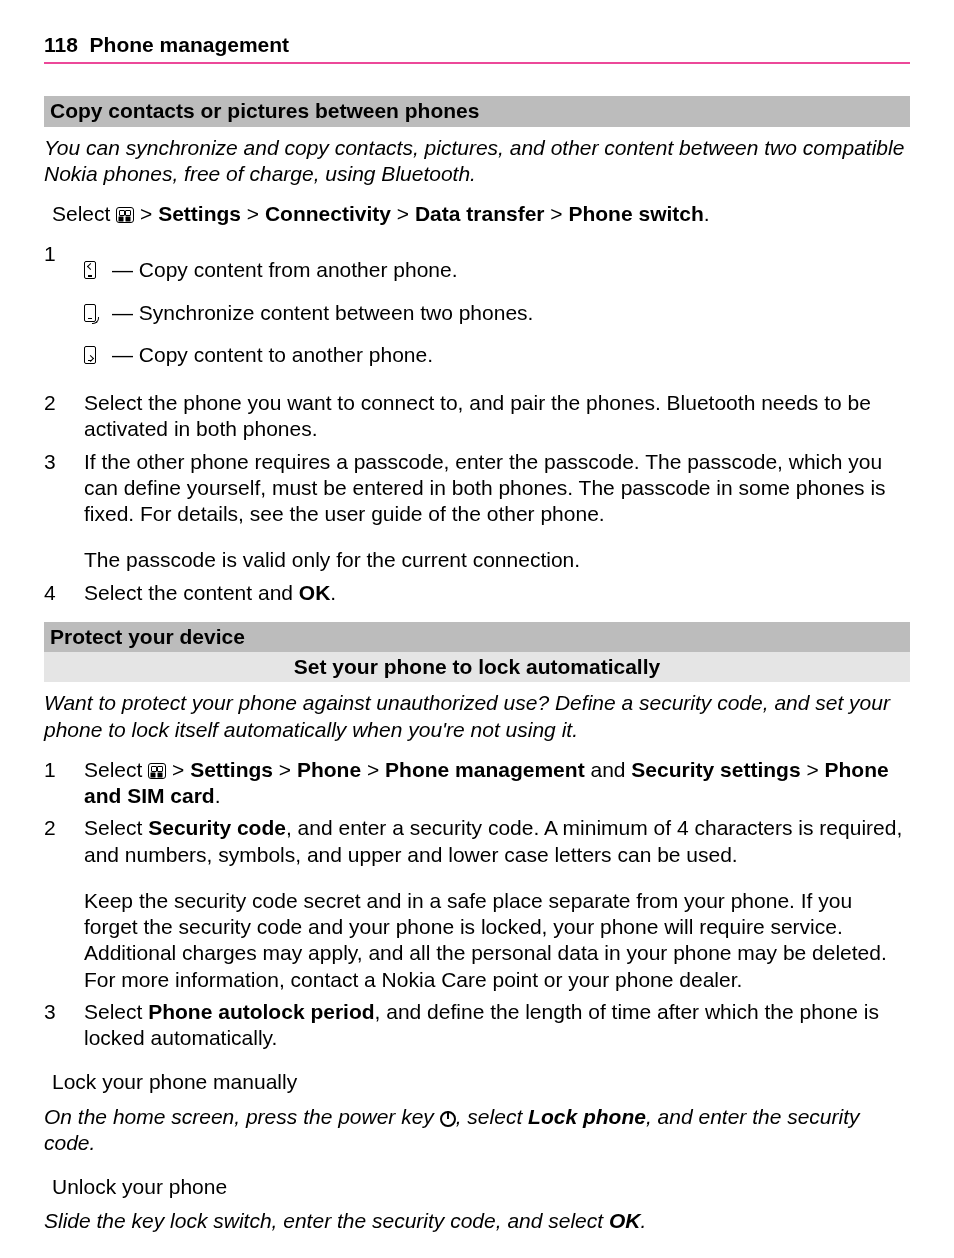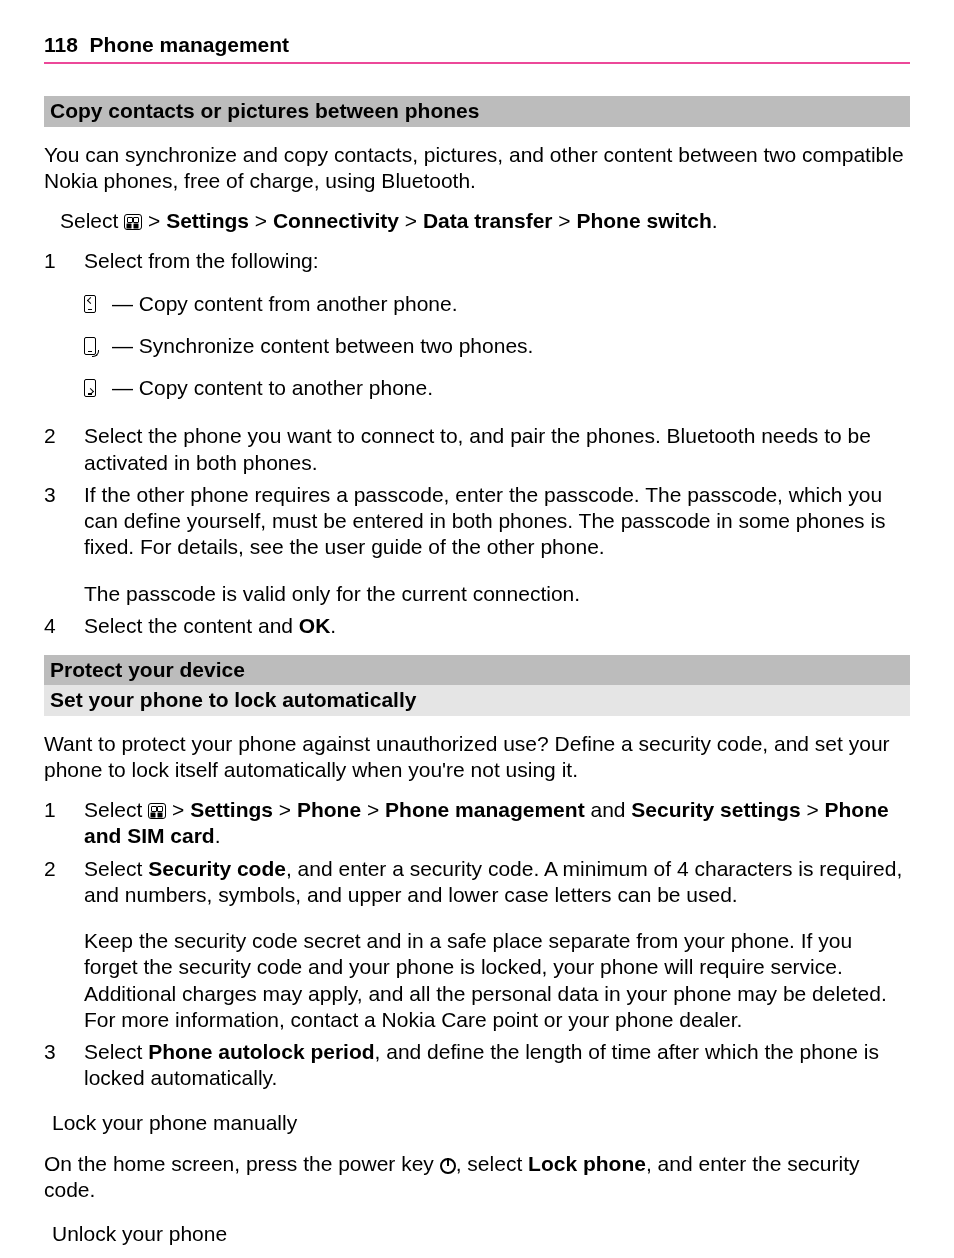--- a/index.html
+++ b/index.html
@@ -23,23 +23,24 @@
     background:#bcbcbc;
     font-weight:700;
     padding:2px 14px 2px 6px;
     margin:8px 0 0 0;
   }
   .sec-bar-light{
     background:#e5e5e5;
     font-weight:700;
     padding:2px 6px 2px 6px;
     margin:0;
+    text-align:center;
   }
-  .para{margin:15px 0 14px 0;}
-  .nav-path{margin:6px 0 14px 16px;}
+  .para{margin:8px 0 14px 0;font-style:italic;}
+  .nav-path{margin:6px 0 14px 8px;}
   b{font-weight:700;}
   ol.steps{list-style:none;padding:0;margin:0 0 16px 0;}
   ol.steps>li{display:flex;margin:6px 0;}
   ol.steps>li>.num{width:40px;flex:0 0 40px;}
   ol.steps>li>.body{flex:1;}
   .subrow{display:flex;margin:16px 0;align-items:flex-start;}
   .subrow .iconcell{width:28px;flex:0 0 28px;text-align:left;}
   .subrow .txt{flex:1;}
   .subp{margin:20px 0 0 0;}
   .h4{font-weight:400;margin:18px 0 2px 8px;}
@@ -84,21 +85,20 @@
     <span> &gt; </span><b>Settings</b>
     <span> &gt; </span><b>Connectivity</b>
     <span> &gt; </span><b>Data transfer</b>
     <span> &gt; </span><b>Phone switch</b>.
   </div>
 
   <ol class="steps">
     <li>
       <div class="num">1</div>
       <div class="body">
-        <div>Select from the following:</div>
         <div class="subrow">
           <div class="iconcell"><span class="phone-ic from"></span></div>
           <div class="txt"> — Copy content from another phone.</div>
         </div>
         <div class="subrow">
           <div class="iconcell"><span class="phone-ic sync"></span></div>
           <div class="txt"> — Synchronize content between two phones.</div>
         </div>
         <div class="subrow">
           <div class="iconcell"><span class="phone-ic to"></span></div>

